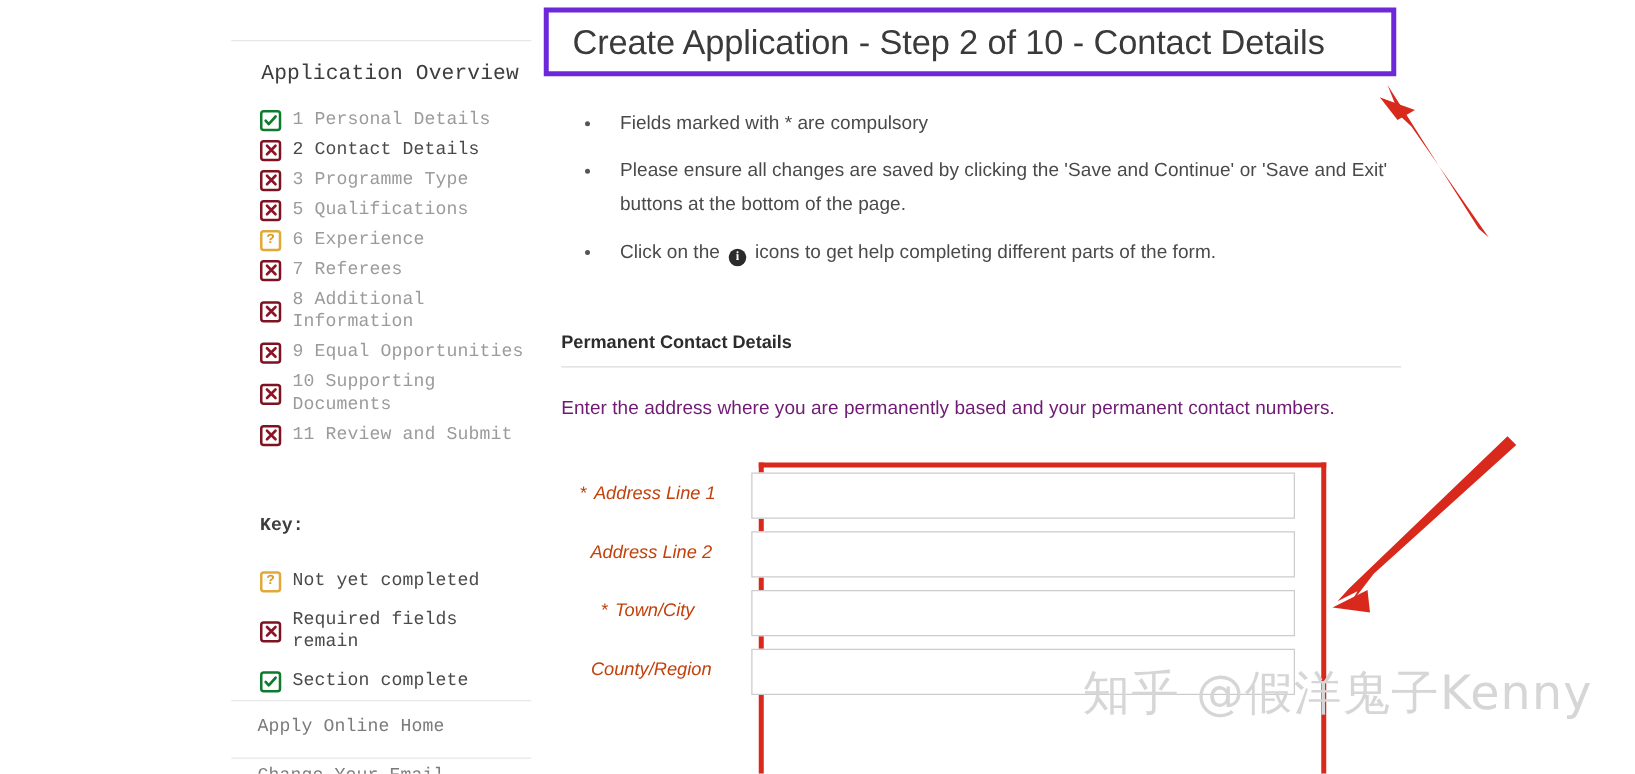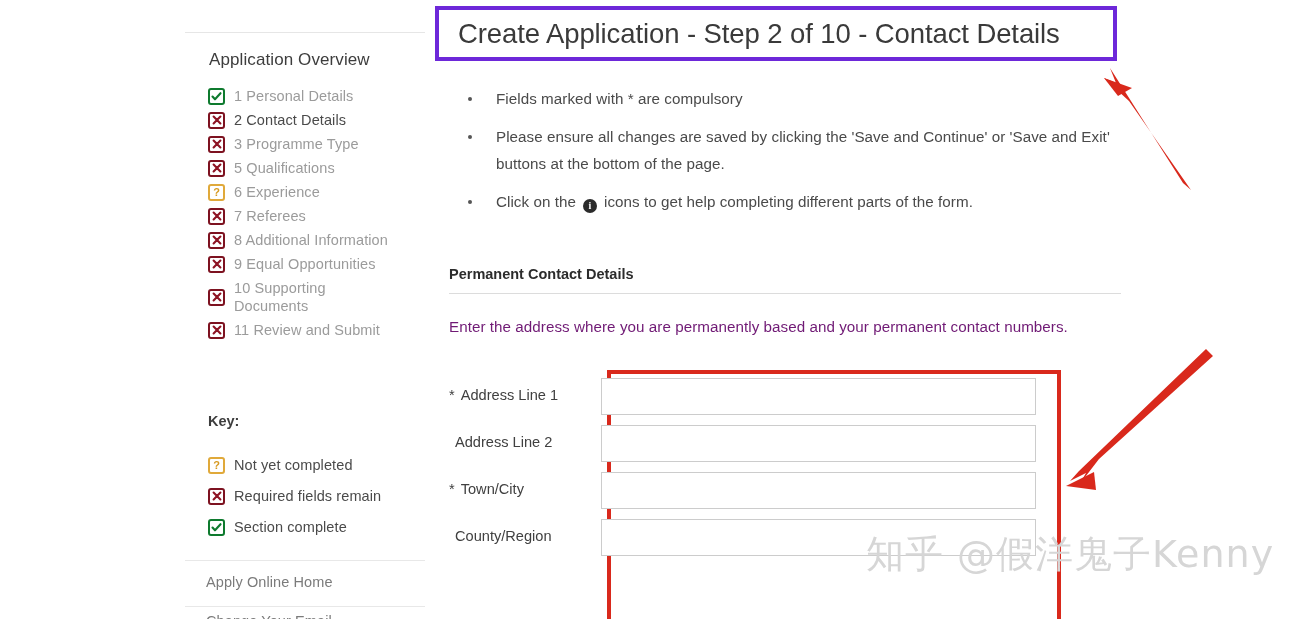--- a/index.html
+++ b/index.html
@@ -17,20 +17,21 @@
     background: #fff;
   }
 
   
   .sidebar {
     position: absolute;
     left: 180px;
     top: 0;
     width: 245px;
     height: 438px;
+    font-family: Liberation Mono, monospace;
   }
   .sb-top-rule {
     position: absolute;
     left: 5px; top: 32px;
     width: 240px; height: 1px;
     background: #e6e6e6;
   }
   .sb-title {
     position: absolute;
     left: 29px; top: 50px;
@@ -206,26 +207,27 @@
     left: 19px; top: 378px;
     width: 640px;
   }
   .frow {
     display: flex;
     align-items: flex-start;
     margin-bottom: 10px;
   }
   .frow .flabel {
     width: 152px;
-    text-align: left;
+    text-align: center;
     padding-right: 14px;
     padding-top: 9px;
     font-size: 14.6px;
-    color: #404040;
+    color: #c2410c;
     white-space: nowrap;
+    font-style: italic;
   }
   .frow .star { margin-right: 6px; }
   .frow input {
     width: 435px;
     height: 37px;
     border: 1px solid #cccccc;
     background: #fff;
     font-family: "Liberation Sans", sans-serif;
     font-size: 14px;
     color: #333;

